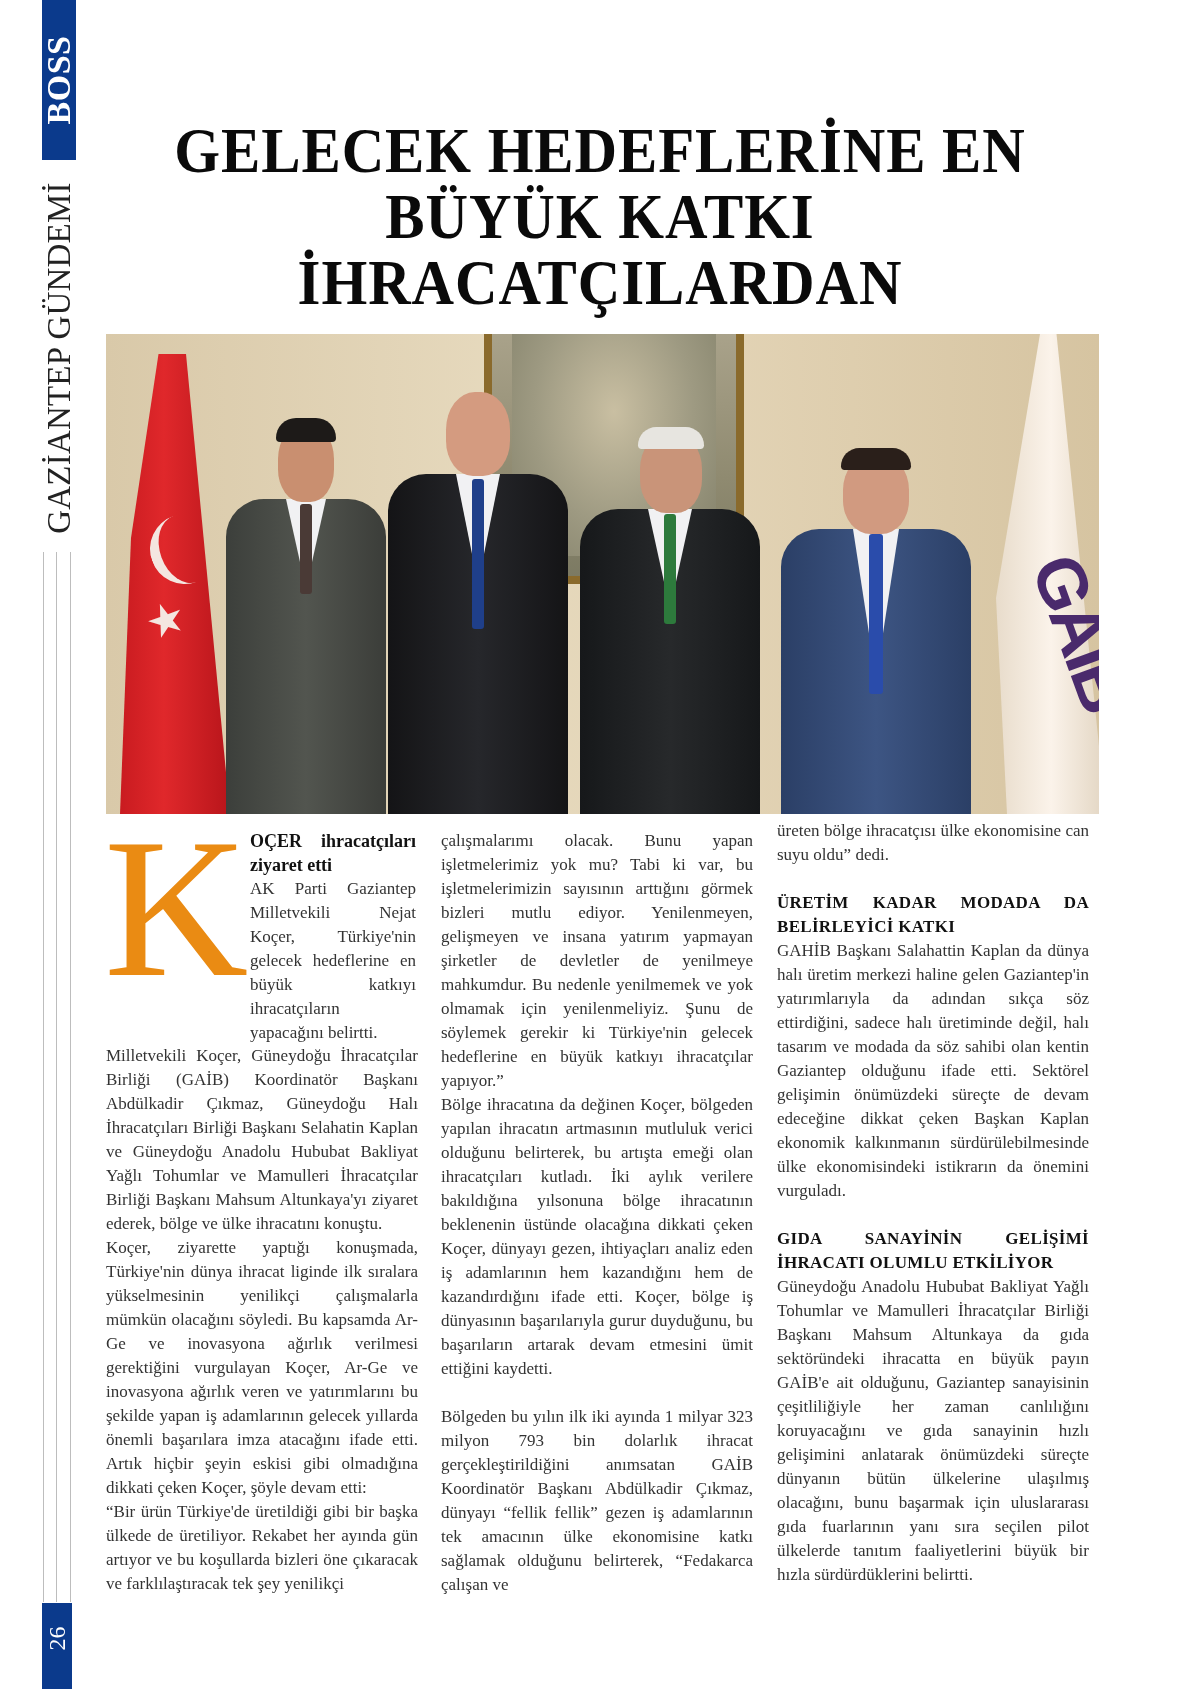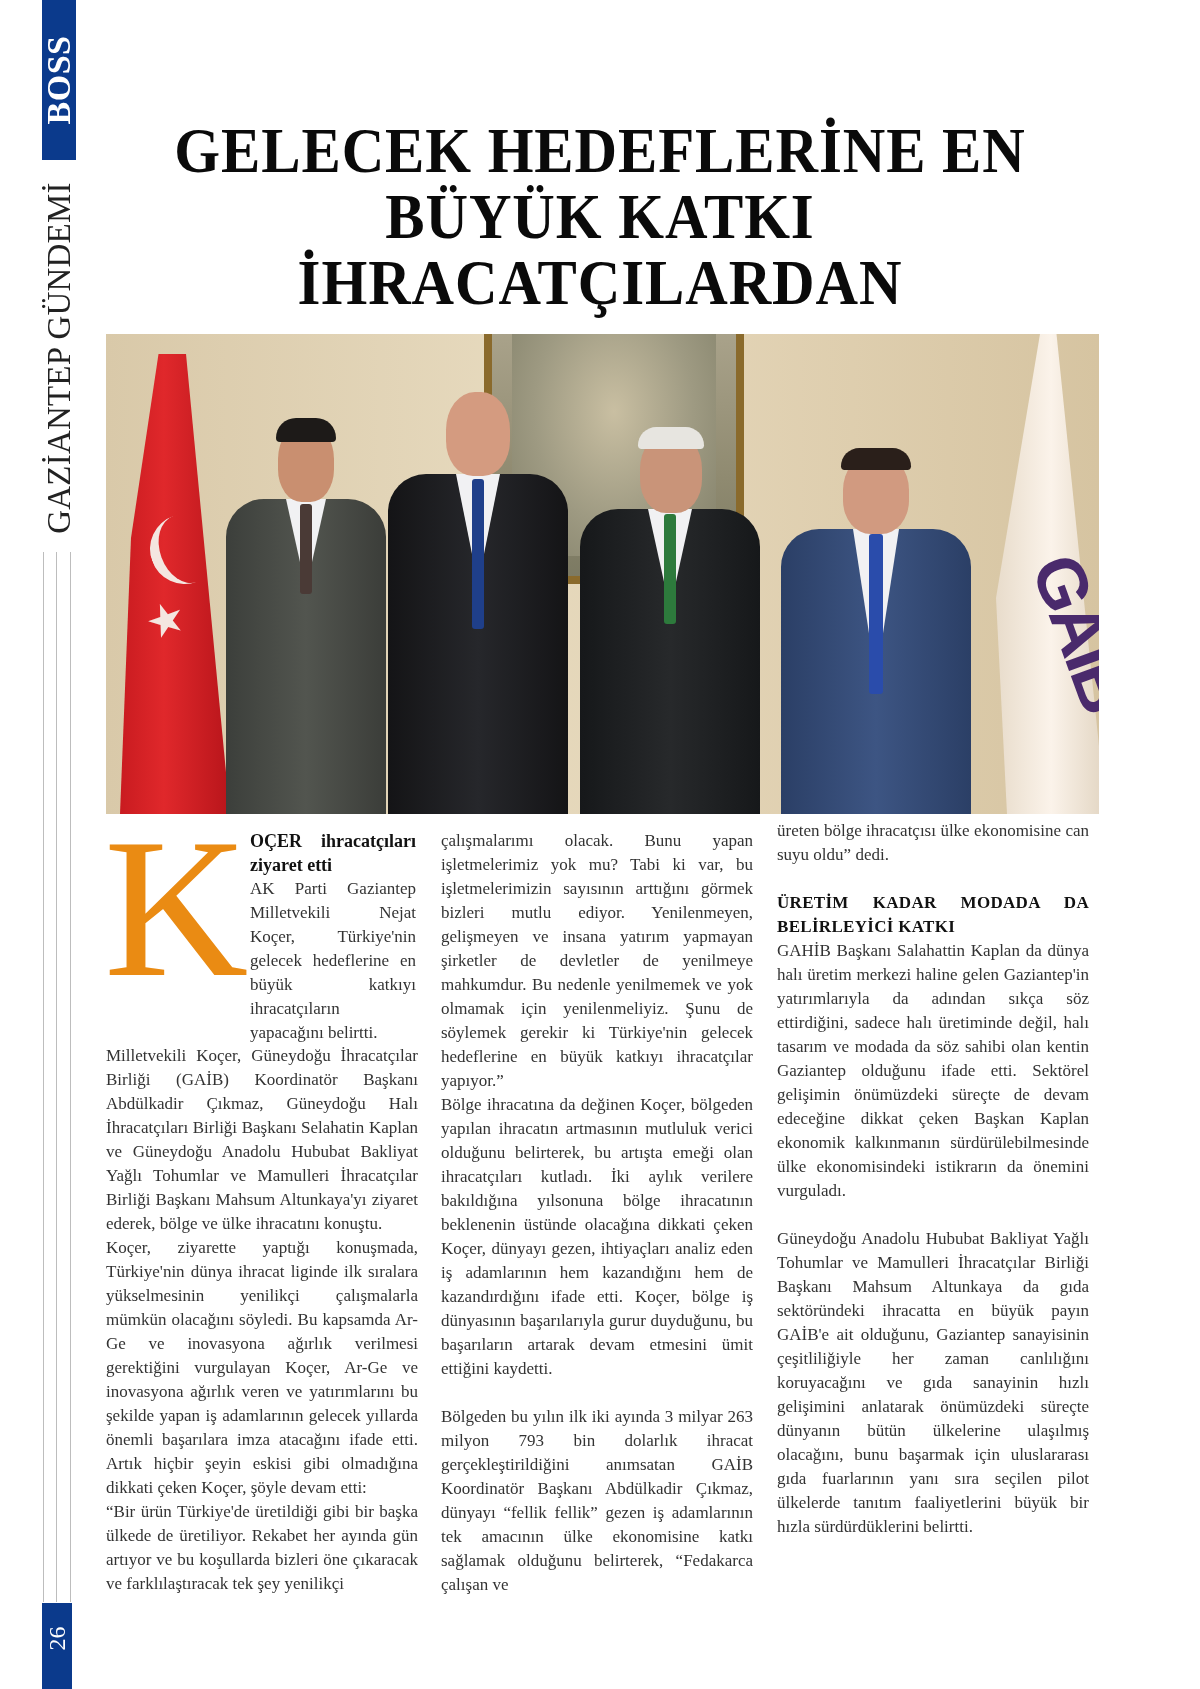--- a/index.html
+++ b/index.html
@@ -120,23 +120,24 @@
 <div class="col col1">
   <p>Milletvekili Koçer, Güneydoğu İhracatçılar Birliği (GAİB) Koordinatör Başkanı Abdülkadir Çıkmaz, Güneydoğu Halı İhracatçıları Birliği Başkanı Selahatin Kaplan ve Güneydoğu Anadolu Hububat Bakliyat Yağlı Tohumlar ve Mamulleri İhracatçılar Birliği Başkanı Mahsum Altunkaya'yı ziyaret ederek, bölge ve ülke ihracatını konuştu.</p>
   <p>Koçer, ziyarette yaptığı konuşmada, Türkiye'nin dünya ihracat liginde ilk sıralara yükselmesinin yenilikçi çalışmalarla mümkün olacağını söyledi. Bu kapsamda Ar-Ge ve inovasyona ağırlık verilmesi gerektiğini vurgulayan Koçer, Ar-Ge ve inovasyona ağırlık veren ve yatırımlarını bu şekilde yapan iş adamlarının gelecek yıllarda önemli başarılara imza atacağını ifade etti. Artık hiçbir şeyin eskisi gibi olmadığına dikkati çeken Koçer, şöyle devam etti:</p>
   <p>“Bir ürün Türkiye'de üretildiği gibi bir başka ülkede de üretiliyor. Rekabet her ayında gün artıyor ve bu koşullarda bizleri öne çıkaracak ve farklılaştıracak tek şey yenilikçi</p>
 </div>
 
 <div class="col col2">
   <p>çalışmalarımı olacak. Bunu yapan işletmelerimiz yok mu? Tabi ki var, bu işletmelerimizin sayısının arttığını görmek bizleri mutlu ediyor. Yenilenmeyen, gelişmeyen ve insana yatırım yapmayan şirketler de devletler de yenilmeye mahkumdur. Bu nedenle yenilmemek ve yok olmamak için yenilenmeliyiz. Şunu de söylemek gerekir ki Türkiye'nin gelecek hedeflerine en büyük katkıyı ihracatçılar yapıyor.”</p>
   <p>Bölge ihracatına da değinen Koçer, bölgeden yapılan ihracatın artmasının mutluluk verici olduğunu belirterek, bu artışta emeği olan ihracatçıları kutladı. İki aylık verilere bakıldığına yılsonuna bölge ihracatının beklenenin üstünde olacağına dikkati çeken Koçer, dünyayı gezen, ihtiyaçları analiz eden iş adamlarının hem kazandığını hem de kazandırdığını ifade etti. Koçer, bölge iş dünyasının başarılarıyla gurur duyduğunu, bu başarıların artarak devam etmesini ümit ettiğini kaydetti.</p>
   <div class="gap"></div>
-  <p>Bölgeden bu yılın ilk iki ayında 3 milyar 263 milyon 793 bin dolarlık ihracat gerçekleştirildiğini anımsatan GAİB Koordinatör Başkanı Abdülkadir Çıkmaz, dünyayı “fellik fellik” gezen iş adamlarının tek amacının ülke ekonomisine katkı sağlamak olduğunu belirterek, “Fedakarca çalışan ve</p>
+  <p>Bölgeden bu yılın ilk iki ayında 1 milyar 323 milyon 793 bin dolarlık ihracat gerçekleştirildiğini anımsatan GAİB Koordinatör Başkanı Abdülkadir Çıkmaz, dünyayı “fellik fellik” gezen iş adamlarının tek amacının ülke ekonomisine katkı sağlamak olduğunu belirterek, “Fedakarca çalışan ve</p>
 </div>
 
 <div class="col col3">
   <p>üreten bölge ihracatçısı ülke ekonomisine can suyu oldu” dedi.</p>
   <div class="gap"></div>
   <h3>ÜRETİM KADAR MODADA DA BELİRLEYİCİ KATKI</h3>
   <p>GAHİB Başkanı Salahattin Kaplan da dünya halı üretim merkezi haline gelen Gaziantep'in yatırımlarıyla da adından sıkça söz ettirdiğini, sadece halı üretiminde değil, halı tasarım ve modada da söz sahibi olan kentin Gaziantep olduğunu ifade etti. Sektörel gelişimin önümüzdeki süreçte de devam edeceğine dikkat çeken Başkan Kaplan ekonomik kalkınmanın sürdürülebilmesinde ülke ekonomisindeki istikrarın da önemini vurguladı.</p>
   <div class="gap"></div>
+  <h3>GIDA SANAYİNİN GELİŞİMİ İHRACATI OLUMLU ETKİLİYOR</h3>
   <p>Güneydoğu Anadolu Hububat Bakliyat Yağlı Tohumlar ve Mamulleri İhracatçılar Birliği Başkanı Mahsum Altunkaya da gıda sektöründeki ihracatta en büyük payın GAİB'e ait olduğunu, Gaziantep sanayisinin çeşitliliğiyle her zaman canlılığını koruyacağını ve gıda sanayinin hızlı gelişimini anlatarak önümüzdeki süreçte dünyanın bütün ülkelerine ulaşılmış olacağını, bunu başarmak için uluslararası gıda fuarlarının yanı sıra seçilen pilot ülkelerde tanıtım faaliyetlerini büyük bir hızla sürdürdüklerini belirtti.</p>
 </div>
 
 </body></html>

